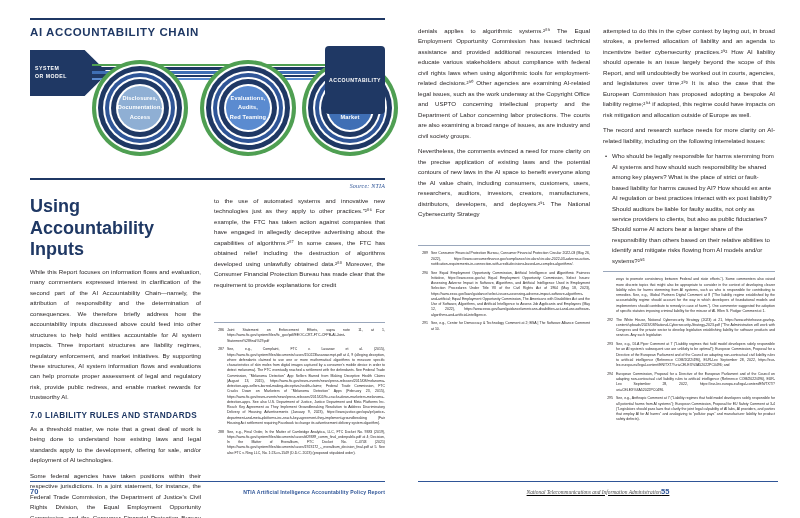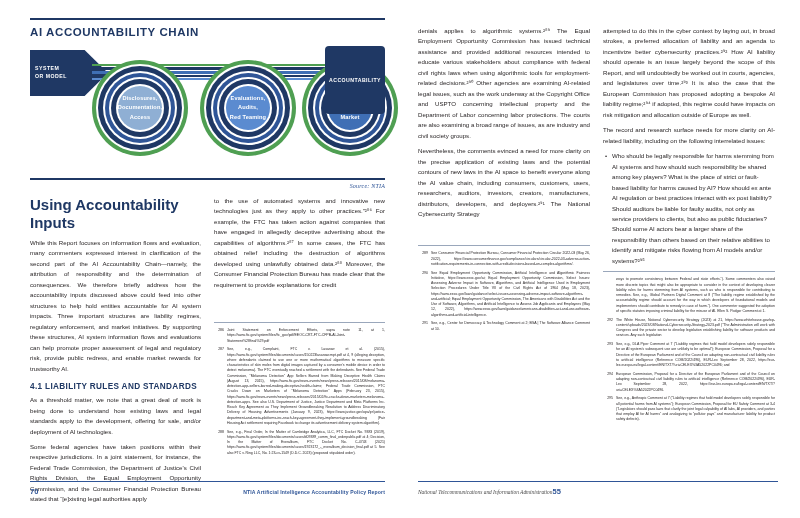--- a/index.html
+++ b/index.html
@@ -76,21 +76,21 @@
   .fig-rule-bot { width:100%; height:2px; background:#1f3864; margin-top:4px; }
   .fig-source {
     text-align:right; font-family:"Liberation Serif", serif; font-style:italic;
     font-size:6px; color:#2f5597; margin-top:3px; letter-spacing:.2px;
   }
 
   
   .cols { position:absolute; left:30px; top:0; width:355px; display:flex; gap:13px; }
   .col { width: 171px; }
   .h1 {
-    font-size: 15px; font-weight: bold; color:#1f3864; line-height:1.2;
+    font-size: 18px; font-weight: bold; color:#1f3864; line-height:1.2;
     margin-bottom: 6px;
   }
   .h2 {
     font-size: 8.2px; font-weight: bold; color:#1f3864; letter-spacing:.35px;
     margin: 8px 0 4px 0;
   }
   p.body {
     font-size: 6.1px; line-height: 1.72; color:#231f20; text-align: justify;
     margin-bottom: 5px; hyphens: auto;
   }
@@ -113,21 +113,21 @@
   .fn-txt { flex:1; }
 
   
   .footer { position:absolute; left:30px; right:15px; bottom:22px; }
   .footer-rule { height:1.4px; background:#2f5597; margin-bottom:5px; }
   .footer-row { display:flex; align-items:center; }
   .pgnum { font-size:7.5px; font-weight:bold; color:#2f5597; }
   .ftxt { font-size:5.1px; font-weight:bold; color:#2f5597; letter-spacing:.15px; }
   .ftxt-serif { font-family:"Liberation Serif", serif; font-style:italic; font-weight:normal; font-size:5.4px; color:#4a4a4a; }
   .left-page .footer-row { justify-content:space-between; }
-  .right-page .footer-row { justify-content:flex-start; }
+  .right-page .footer-row { justify-content:center;text-decoration:underline; }
   .gutter { position:absolute; left:399px; top:0; width:2px; height:518px; background:#ffffff; }
 </style>
 </head>
 <body>
 
 <div class="spread">
 
   <div class="page left-page">
     <div class="page-inner">
 
@@ -212,21 +212,21 @@
 
         <div class="fig-rule-bot"></div>
         <div class="fig-source">Source: NTIA</div>
       </div>
 
       <div class="cols" style="top:196px;">
 
         <div class="col">
           <div class="h1">Using Accountability Inputs</div>
           <p class="body">While this Report focuses on information flows and evaluation, many commenters expressed interest in clarification of the second part of the AI Accountability Chain—namely, the attribution of responsibility and the determination of consequences. We therefore briefly address how the accountability inputs discussed above could feed into other structures to help hold entities accountable for AI system impacts. Three important structures are liability regimes, regulatory enforcement, and market initiatives. By supporting these structures, AI system information flows and evaluations can help promote proper assessment of legal and regulatory risk, provide public redress, and enable market rewards for trustworthy AI.</p>
-          <div class="h2">4.1 LIABILITY RULES AND STANDARDS</div>
+          <div class="h2">7.0 LIABILITY RULES AND STANDARDS</div>
           <p class="body">As a threshold matter, we note that a great deal of work is being done to understand how existing laws and legal standards apply to the development, offering for sale, and/or deployment of AI technologies.</p>
           <p class="body">Some federal agencies have taken positions within their respective jurisdictions. In a joint statement, for instance, the Federal Trade Commission, the Department of Justice's Civil Rights Division, the Equal Employment Opportunity Commission, and the Consumer Financial Protection Bureau stated that “[e]xisting legal authorities apply</p>
         </div>
 
         <div class="col">
           <p class="body">to the use of automated systems and innovative new technologies just as they apply to other practices.”²⁸⁶ For example, the FTC has taken action against companies that have engaged in allegedly deceptive advertising about the capabilities of algorithms.²⁸⁷ In some cases, the FTC has obtained relief including the destruction of algorithms developed using unlawfully obtained data.²⁸⁸ Moreover, the Consumer Financial Protection Bureau has made clear that the requirement to provide explanations for credit</p>
           <div style="height:22px"></div>
           <div class="fn-rule"></div>
           <div class="fn">
             <span class="fn-num">286</span>

